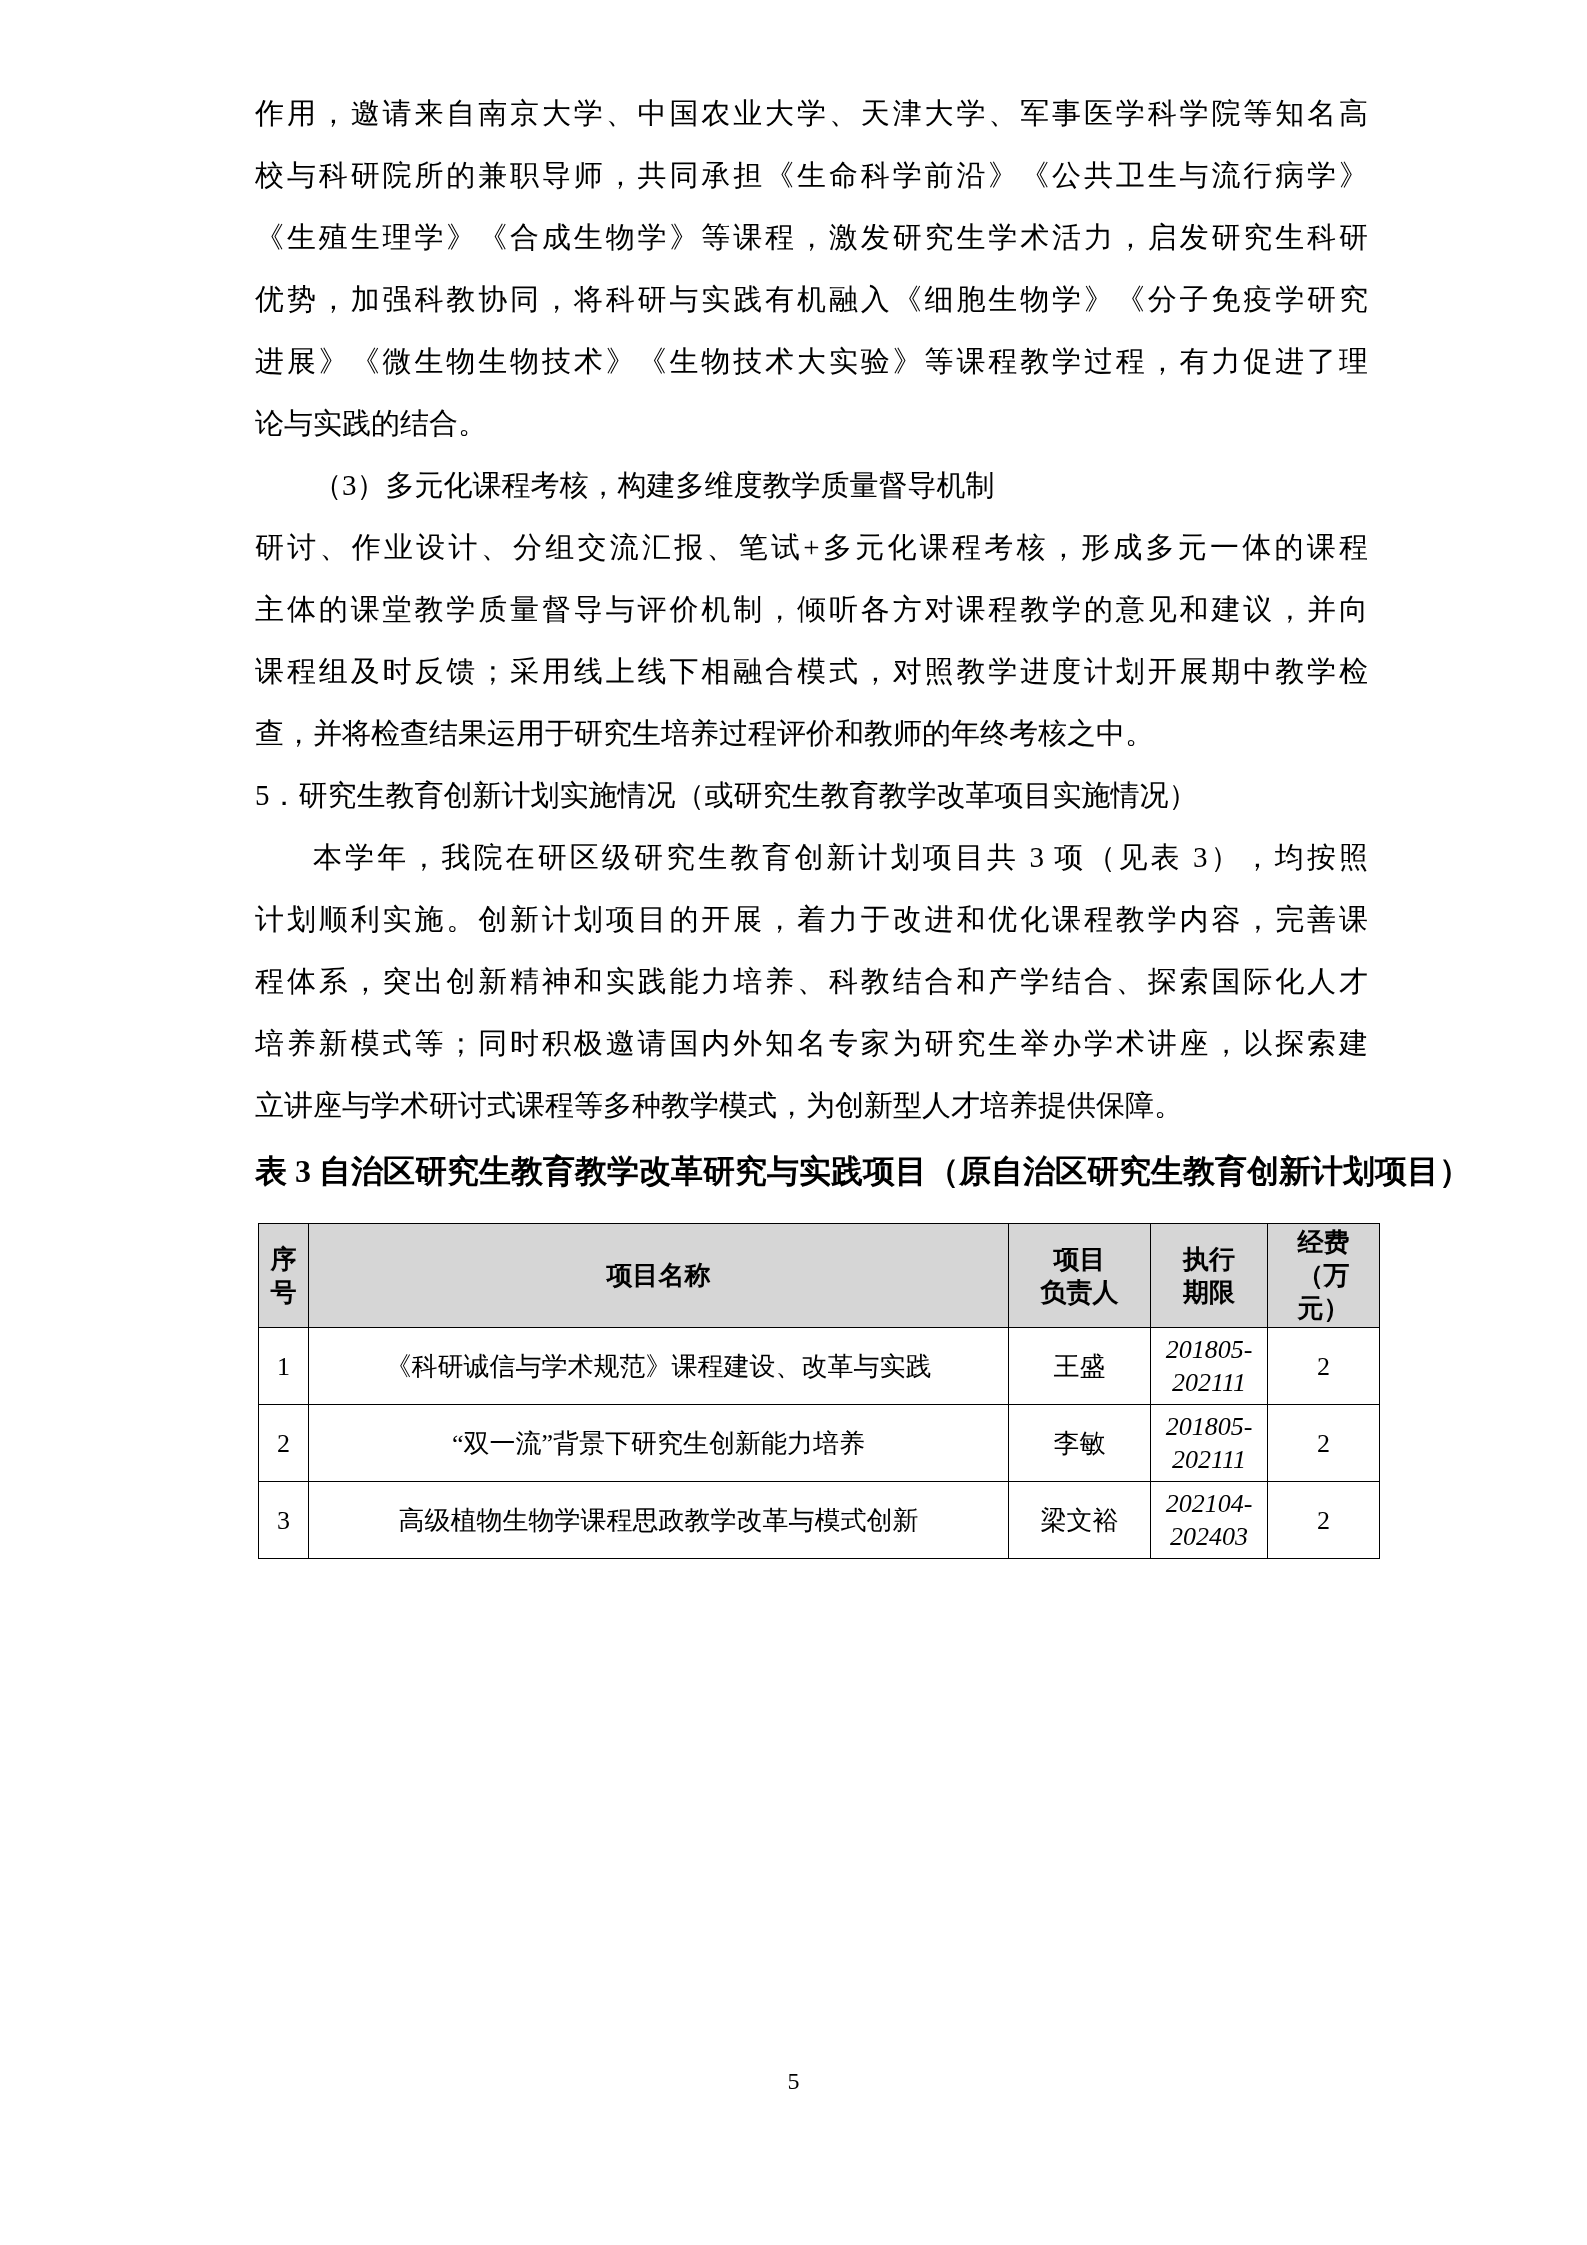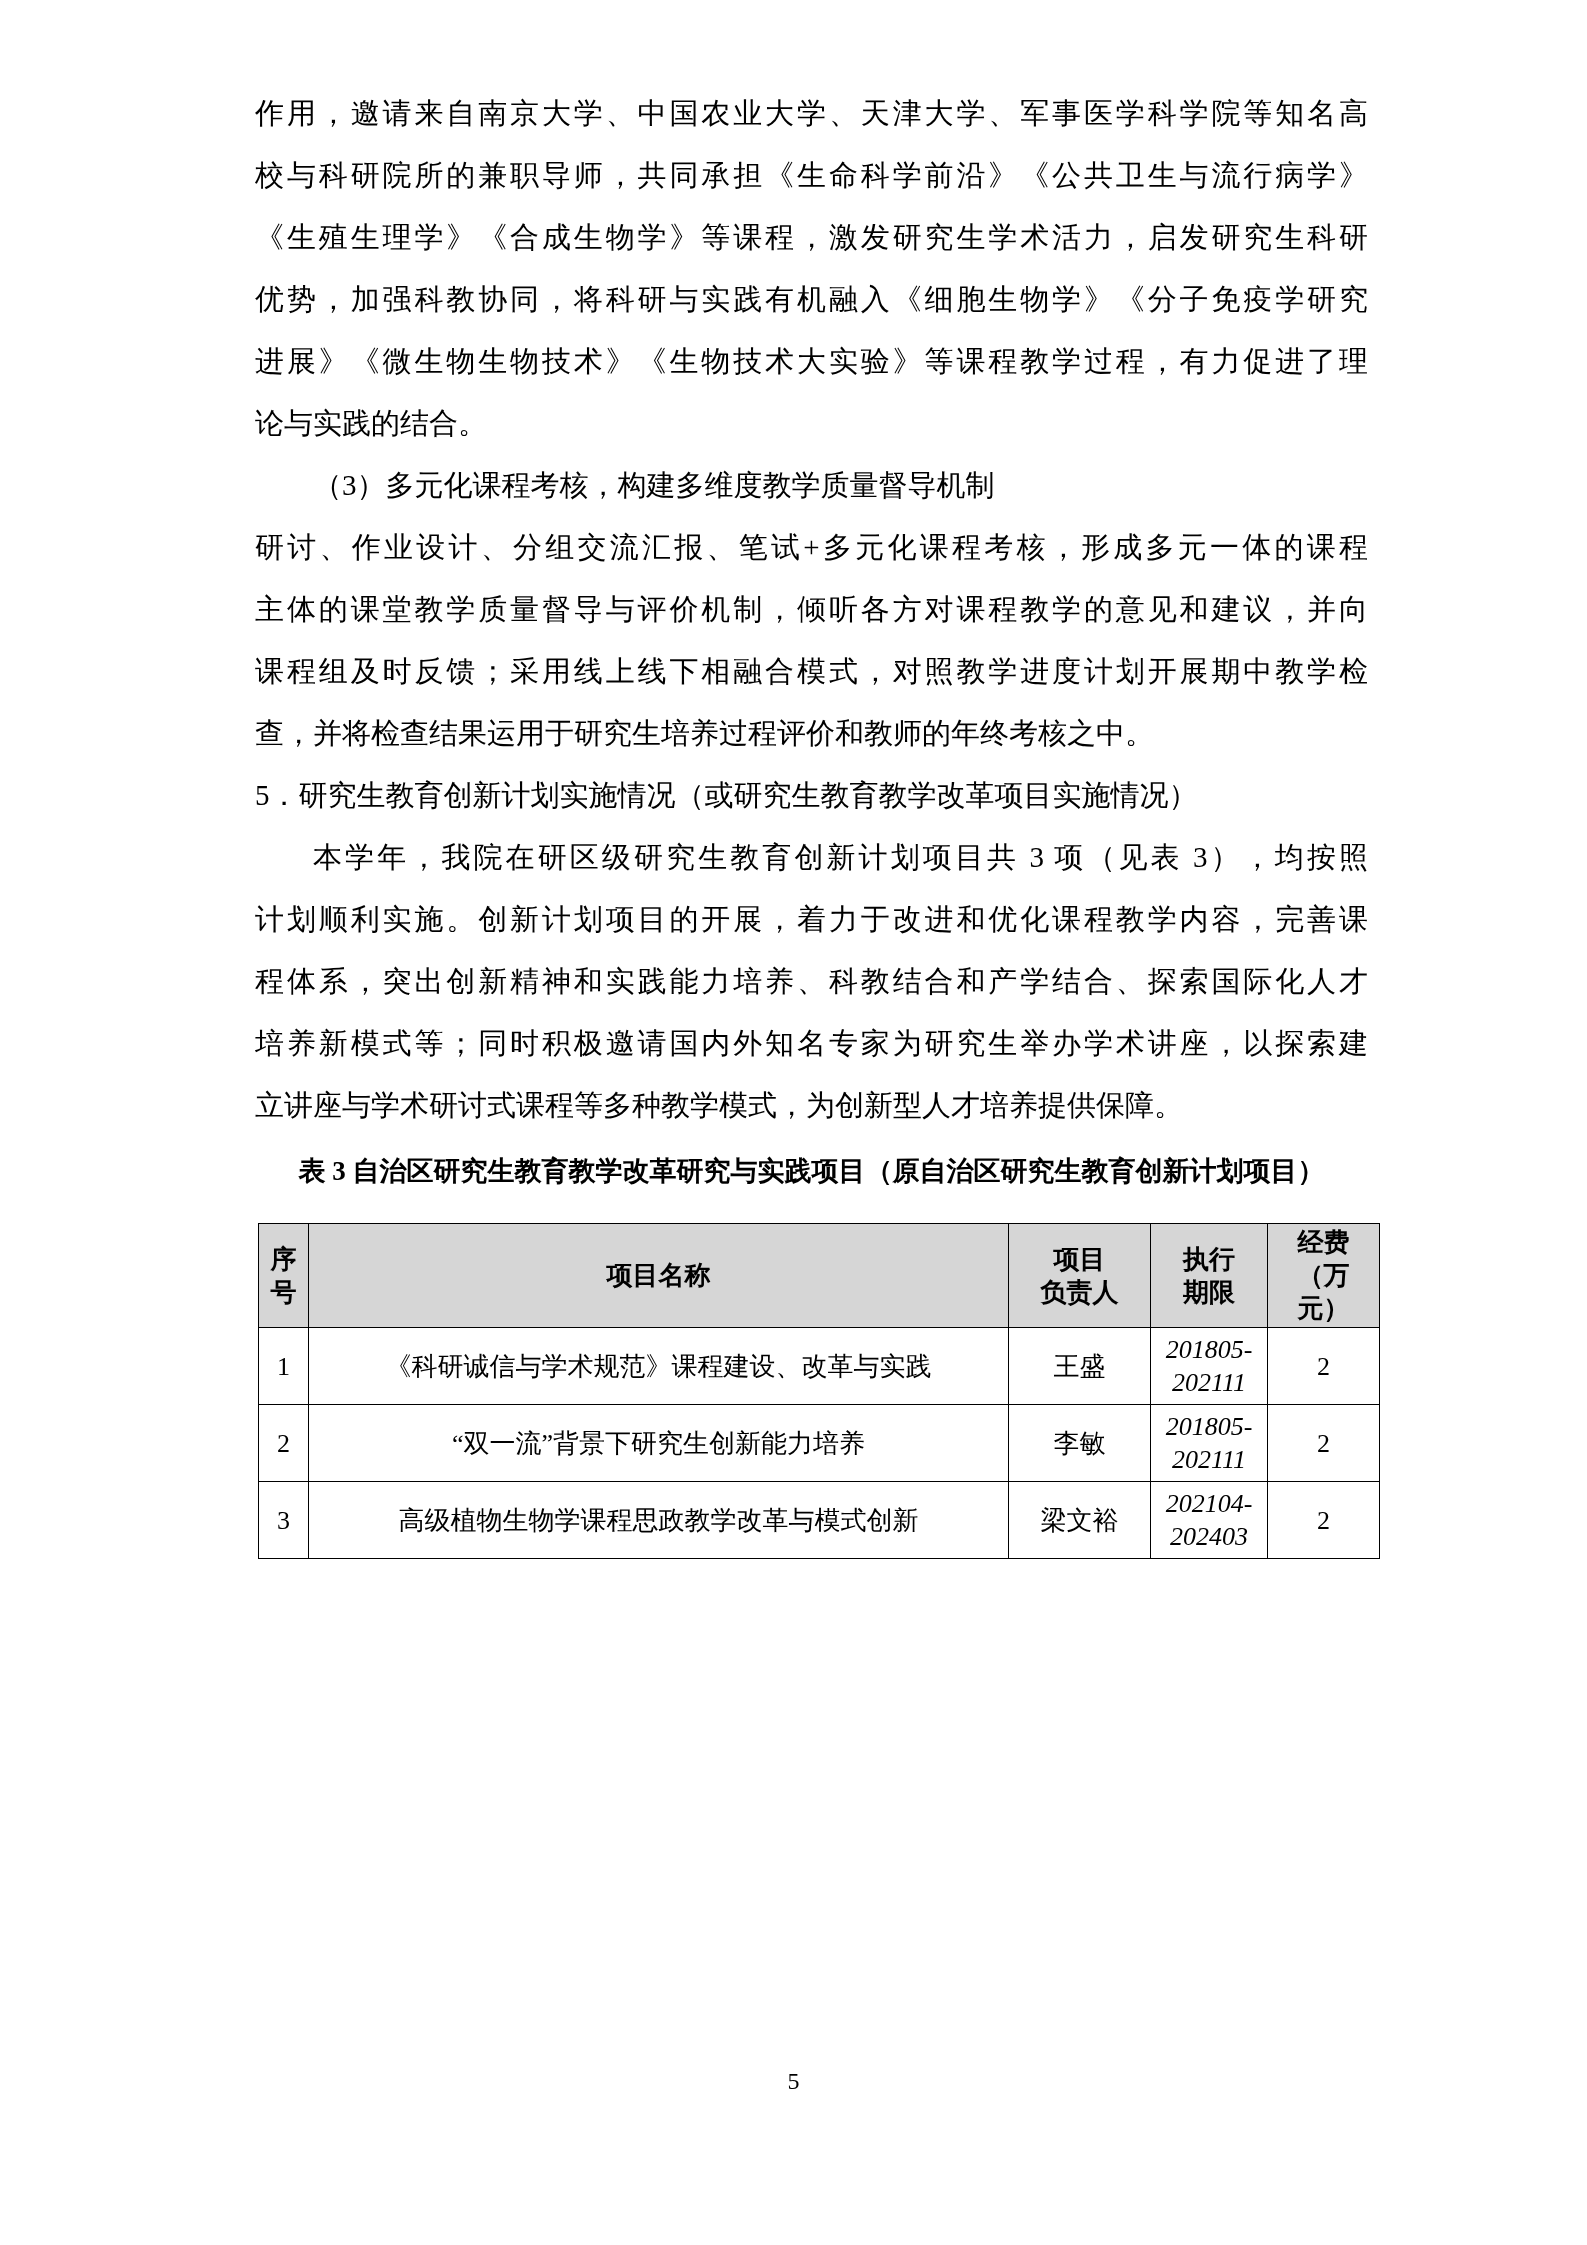--- a/index.html
+++ b/index.html
@@ -30,21 +30,21 @@
     text-align:justify;
     text-align-last:justify;
     text-justify:inter-character;
     overflow:hidden;
   }
   .bline.indent{ text-indent:58px; }
   .caption{
     margin-top:15px;
     height:40px;
     line-height:40px;
-    font-size:27px;
+    font-size:32px;
     font-weight:bold;
     text-align:center;
     white-space:nowrap;
   }
   table.t3{
     margin-top:32px;
     margin-left:3px;
     border-collapse:collapse;
     table-layout:fixed;
     width:1121px;

